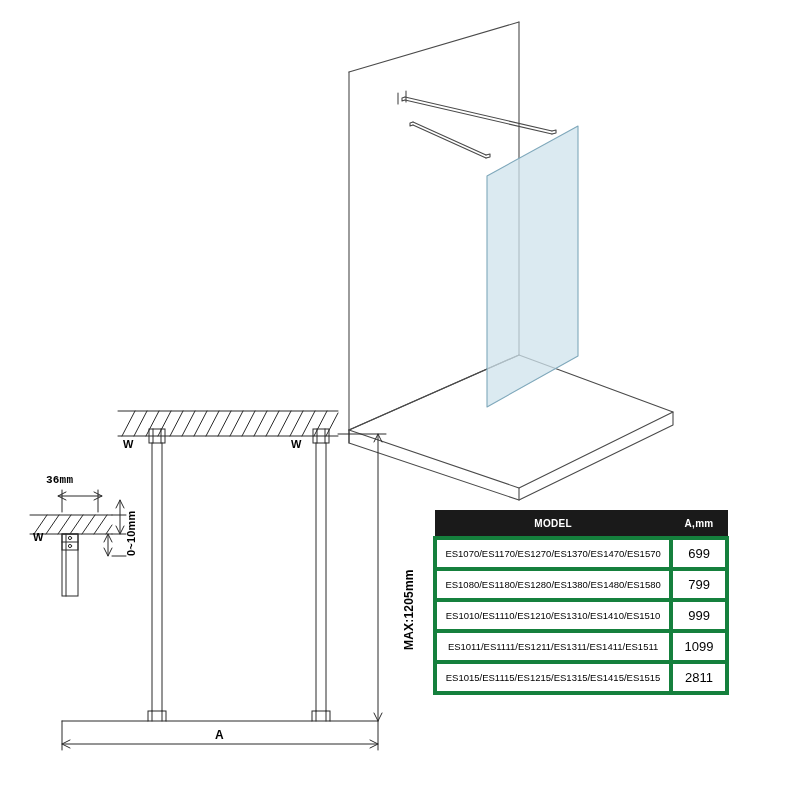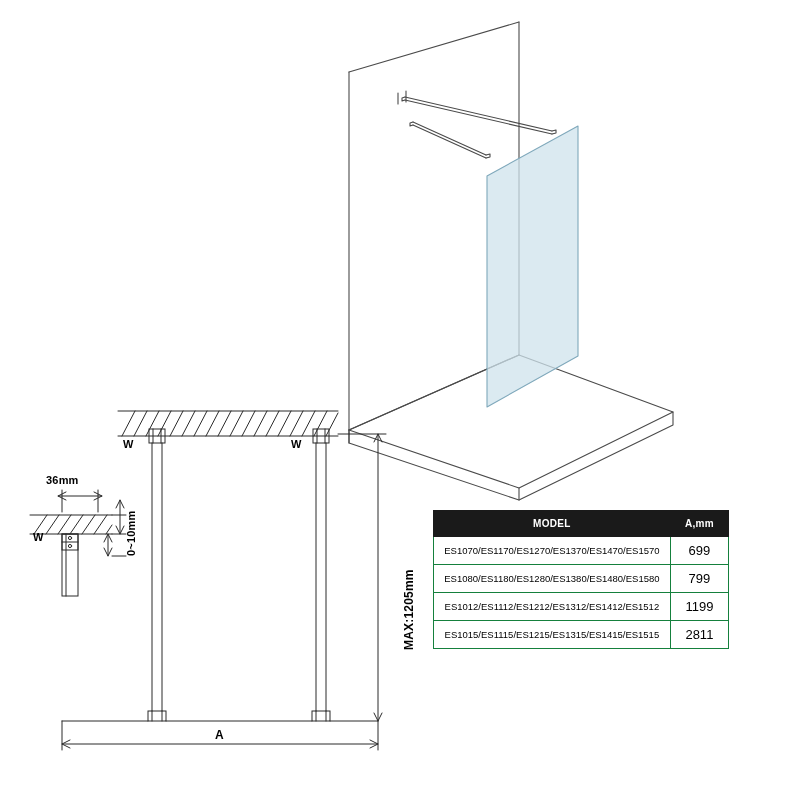--- a/index.html
+++ b/index.html
@@ -26,21 +26,21 @@
   .spec-table th{
     background:#1a1a1a;
     color:#ffffff;
     font-weight:bold;
     font-size:10px;
     padding:7px 2px;
     border:1px solid #1a1a1a;
     letter-spacing:.3px;
   }
   .spec-table td{
-    border:1px solid #15803d;
+    border:4px solid #15803d;
     padding:6px 2px;
     text-align:center;
     background:#fff;
     white-space:nowrap;
   }
   .spec-table td.model{width:250px;font-size:9.5px;}
   .spec-table td.dim{width:80px;font-size:13px;}
   .spec-table th.model-h{width:250px;}
   .spec-table th.dim-h{width:80px;}
 
@@ -194,21 +194,21 @@
         <path d="M120,500 L120,534"></path>
         <path d="M116,508 L120,500 L124,508"></path>
         <path d="M116,526 L120,534 L124,526"></path>
         <path d="M108,534 L108,556"></path>
         <path d="M104,542 L108,534 L112,542"></path>
         <path d="M104,548 L108,556 L112,548"></path>
       </g>
     </g>
   </svg>
 
-  <div class="lbl" style="left:46px;top:474px;">36mm</div>
+  <div class="lbl" style="left:46px;top:474px;font-family:Liberation Mono, monospace;">36mm</div>
   <div class="lbl vert" style="left:125px;top:556px;">0~10mm</div>
   <div class="lbl" style="left:33px;top:531px;">W</div>
   <div class="lbl" style="left:123px;top:438px;">W</div>
   <div class="lbl" style="left:291px;top:438px;">W</div>
   <div class="lbl vert" style="left:402px;top:650px;font-size:12px;">MAX:1205mm</div>
   <div class="lbl" style="left:215px;top:728px;font-size:12px;">A</div>
 
   <table class="spec-table">
     <thead>
       <tr>
@@ -219,22 +219,26 @@
     <tbody>
       <tr>
         <td class="model">ES1070/ES1170/ES1270/ES1370/ES1470/ES1570</td>
         <td class="dim">699</td>
       </tr>
       <tr>
         <td class="model">ES1080/ES1180/ES1280/ES1380/ES1480/ES1580</td>
         <td class="dim">799</td>
       </tr>
       <tr>
-        <td class="model">ES1012/ES1112/ES1212/ES1312/ES1412/ES1512</td>
-        <td class="dim">1199</td>
+        <td class="model">ES1010/ES1110/ES1210/ES1310/ES1410/ES1510</td>
+        <td class="dim">999</td>
+      </tr>
+      <tr>
+        <td class="model">ES1011/ES1111/ES1211/ES1311/ES1411/ES1511</td>
+        <td class="dim">1099</td>
       </tr>
       <tr>
         <td class="model">ES1015/ES1115/ES1215/ES1315/ES1415/ES1515</td>
         <td class="dim">2811</td>
       </tr>
     </tbody>
   </table>
 
 </div>
 

